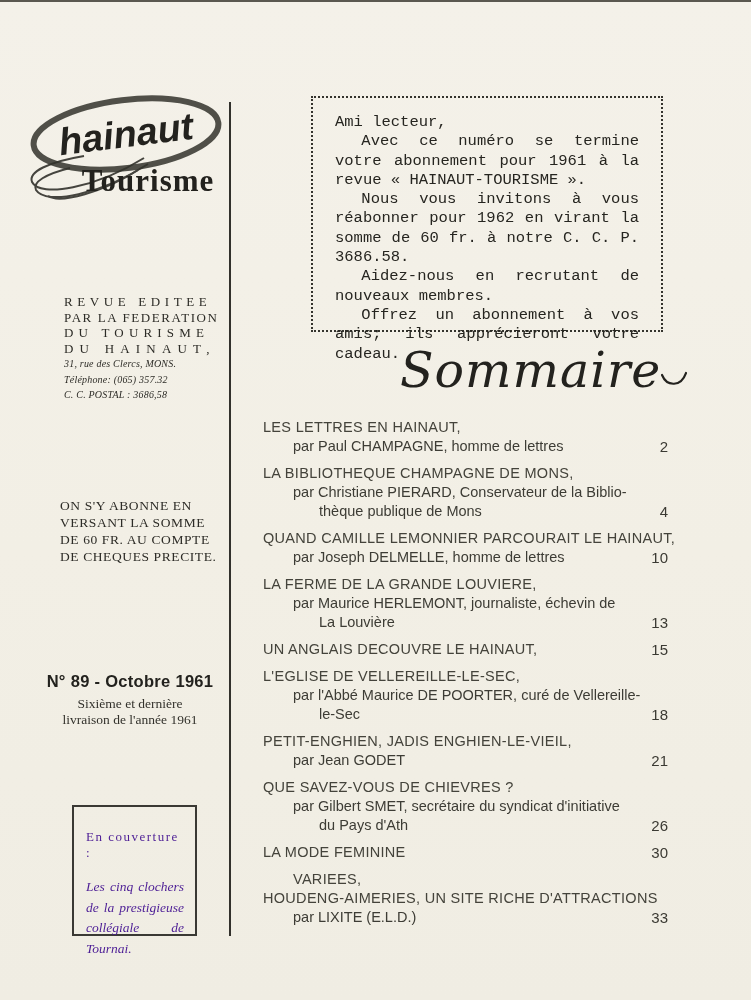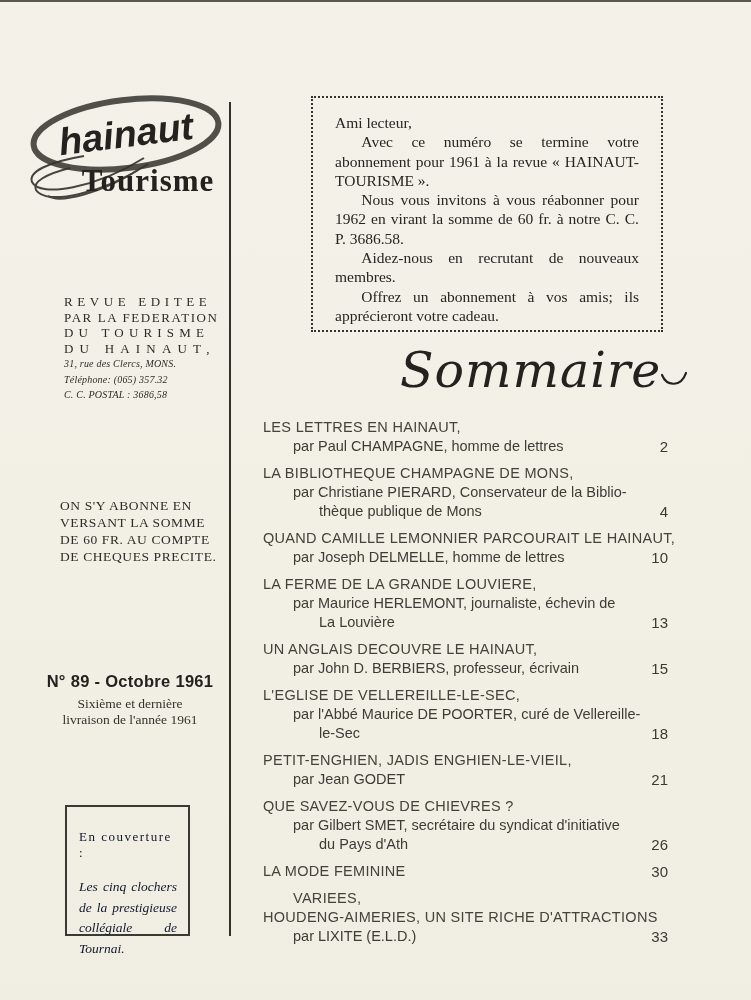--- a/index.html
+++ b/index.html
@@ -26,31 +26,31 @@
   .subscription{position:absolute;left:60px;top:497px;width:160px;
     font-family:"Liberation Serif",serif;font-size:13.5px;line-height:17px;
     letter-spacing:0.6px;color:#2d2c27;}
 
   .issue{position:absolute;left:32px;top:672px;width:196px;text-align:center;}
   .issue-number{font-family:"Liberation Sans",sans-serif;font-weight:bold;
     font-size:16.5px;letter-spacing:0.3px;color:#23221e;}
   .issue-sub{font-family:"Liberation Serif",serif;font-size:13.5px;line-height:16px;
     margin-top:5px;color:#33322c;}
 
-  .cover-box{position:absolute;left:65px;top:805px;width:125px;height:131px;
+  .cover-box{position:absolute;left:72px;top:805px;width:125px;height:131px;
     box-sizing:border-box;border:2px solid #3a3934;padding:22px 11px 26px 12px;
-    font-family:"Liberation Serif",serif;color:#0f172a;}
+    font-family:"Liberation Serif",serif;color:#4c1d95;}
   .cover-label{font-size:13px;letter-spacing:1.5px;}
   .cover-text{margin-top:16px;font-style:italic;font-size:13.5px;line-height:20.5px;
     text-align:justify;}
 
   
   .notice{position:absolute;left:311px;top:96px;width:352px;height:236px;
     box-sizing:border-box;border:2px dotted #34332d;padding:15px 22px 8px 22px;
-    font-family:Liberation Serif, serif;font-size:15.5px;line-height:19.3px;
+    font-family:Liberation Mono, monospace;font-size:15.5px;line-height:19.3px;
     color:#262520;text-align:justify;}
   .notice p{margin:0;text-indent:1.7em;}
   .notice .salutation{text-indent:0;}
 
   
   .sommaire-heading{position:absolute;left:400px;top:342px;width:265px;text-align:right;
     font-family:"DejaVu Serif",serif;font-style:italic;font-size:49px;
     letter-spacing:1px;color:#23221e;white-space:nowrap;}
   .sommaire-heading svg{vertical-align:-2px;}
 
@@ -154,21 +154,20 @@
       <div class="toc-text">
         <div class="toc-title">LA FERME DE LA GRANDE LOUVIERE,</div>
         <div class="toc-author">par Maurice HERLEMONT, journaliste, échevin de</div>
         <div class="toc-author cont">La Louvière</div>
       </div>
       <div class="toc-page">13</div>
     </div>
     <div class="toc-entry">
       <div class="toc-text">
         <div class="toc-title">UN ANGLAIS DECOUVRE LE HAINAUT,</div>
-        <div class="toc-author">par John D. BERBIERS, professeur, écrivain</div>
       </div>
       <div class="toc-page">15</div>
     </div>
     <div class="toc-entry">
       <div class="toc-text">
         <div class="toc-title">L'EGLISE DE VELLEREILLE-LE-SEC,</div>
         <div class="toc-author">par l'Abbé Maurice DE POORTER, curé de Vellereille-</div>
         <div class="toc-author cont">le-Sec</div>
       </div>
       <div class="toc-page">18</div>

